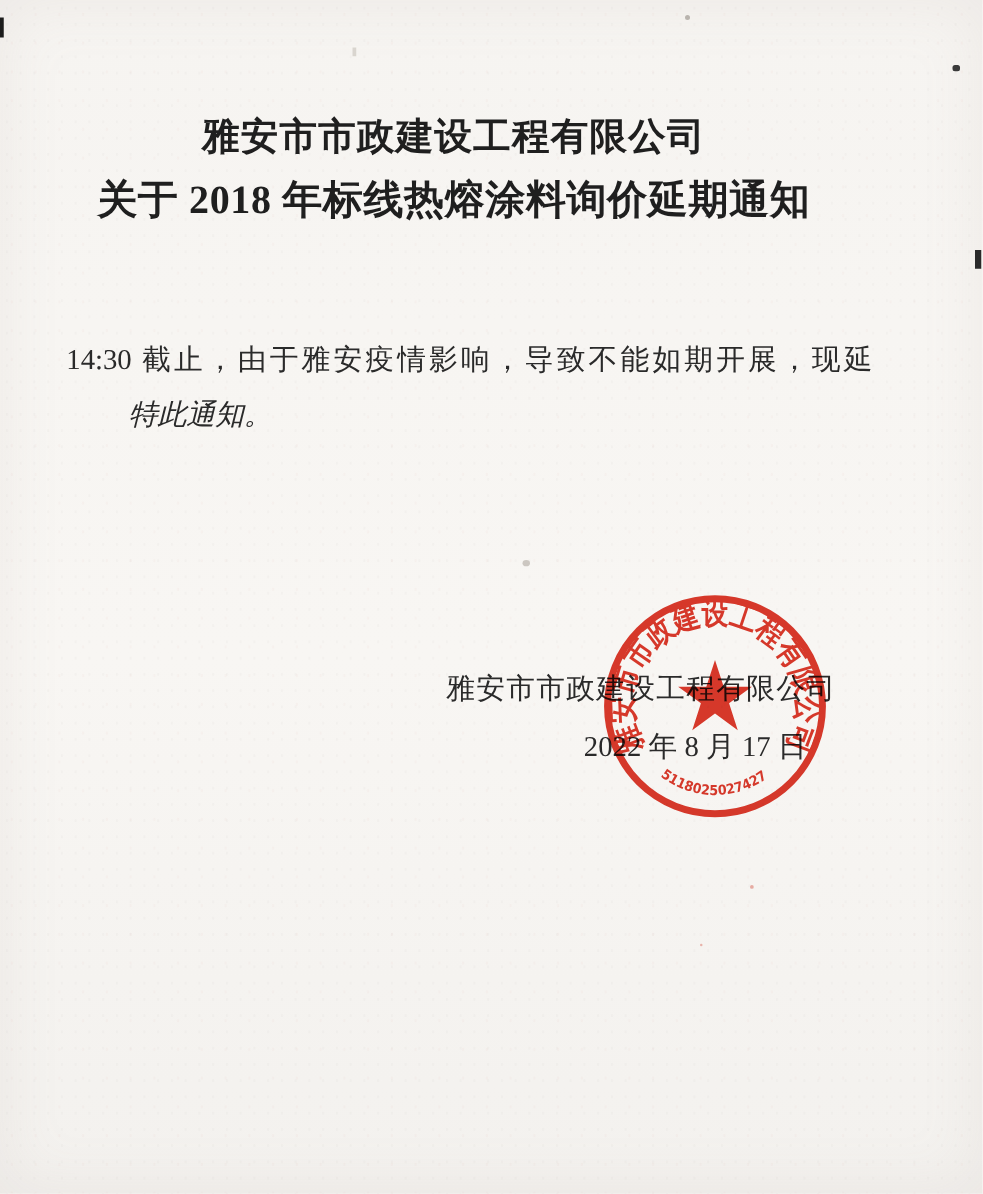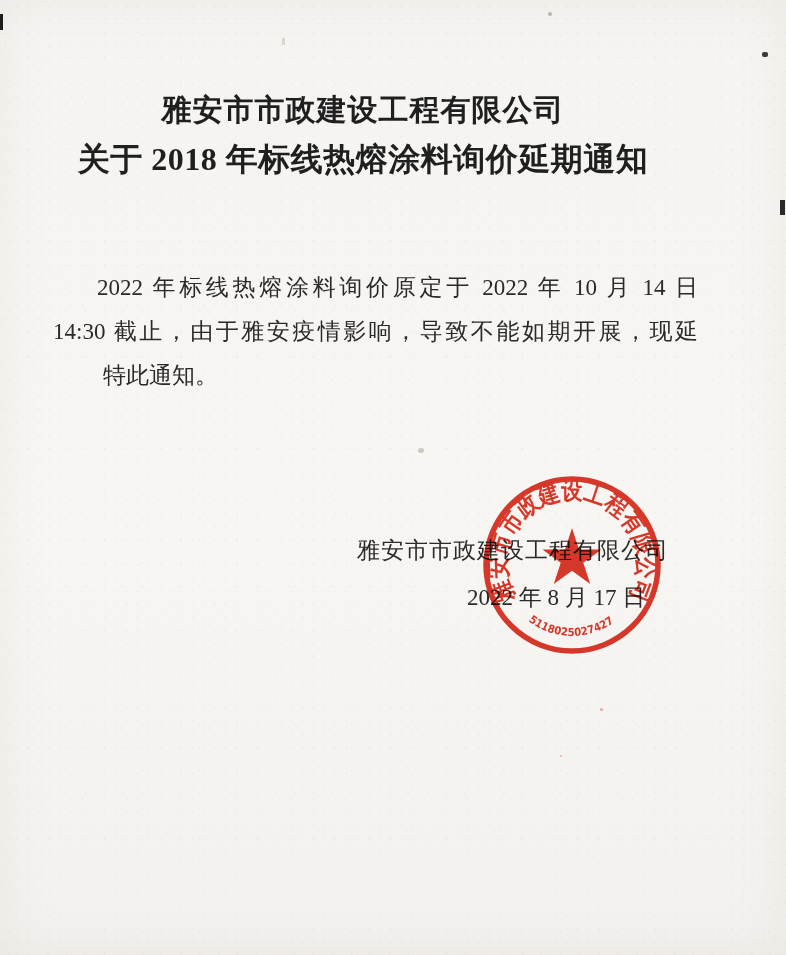--- a/index.html
+++ b/index.html
@@ -29,21 +29,21 @@
   .title-line2{
     font-size:32px;font-weight:700;letter-spacing:0.5px;line-height:50px;
   }
   .body-block{
     position:absolute;left:53px;top:266px;width:645px;
     font-size:23px;color:#2a2a2a;
   }
   .bl{line-height:44px;white-space:nowrap;}
   .bl.justify{white-space:normal;text-align:justify;text-align-last:justify;}
   .bl1{padding-left:44px;}
-  .bl4{padding-left:50px;}
+  .bl4{padding-left:50px;font-style:italic;}
   .sig-company{
     position:absolute;left:357px;top:536px;
     font-size:23px;letter-spacing:1px;color:#2a2a2a;line-height:30px;
     white-space:nowrap;
   }
   .sig-date{
     position:absolute;left:467px;top:583px;
     font-size:23px;color:#2a2a2a;line-height:30px;white-space:nowrap;
   }
   .stamp{
@@ -63,21 +63,20 @@
 <body>
 
 <div class="page">
 
   <div class="title-block">
     <div class="title-line1">雅安市市政建设工程有限公司</div>
     <div class="title-line2">关于 2018 年标线热熔涂料询价延期通知</div>
   </div>
 
   <div class="body-block">
-    <div class="bl bl1 justify">2022 年标线热熔涂料询价原定于 2022 年 10 月 14 日</div>
     <div class="bl justify">14:30 截止，由于雅安疫情影响，导致不能如期开展，现延</div>
     <div class="bl bl4">特此通知。</div>
   </div>
 
   <div class="sig-company">雅安市市政建设工程有限公司</div>
   <div class="sig-date">2022 年 8 月 17 日</div>
 
   <svg class="stamp" viewBox="0 0 190 190" xmlns="http://www.w3.org/2000/svg">
     <circle class="ring" cx="95" cy="95" r="86"></circle>
     <polygon class="star" points="95,58 101.96,79.42 124.5,79.42 106.26,92.66 113.2,114.1 95,100.84 76.8,114.1 83.74,92.66 65.5,79.42 88.04,79.42"></polygon>

